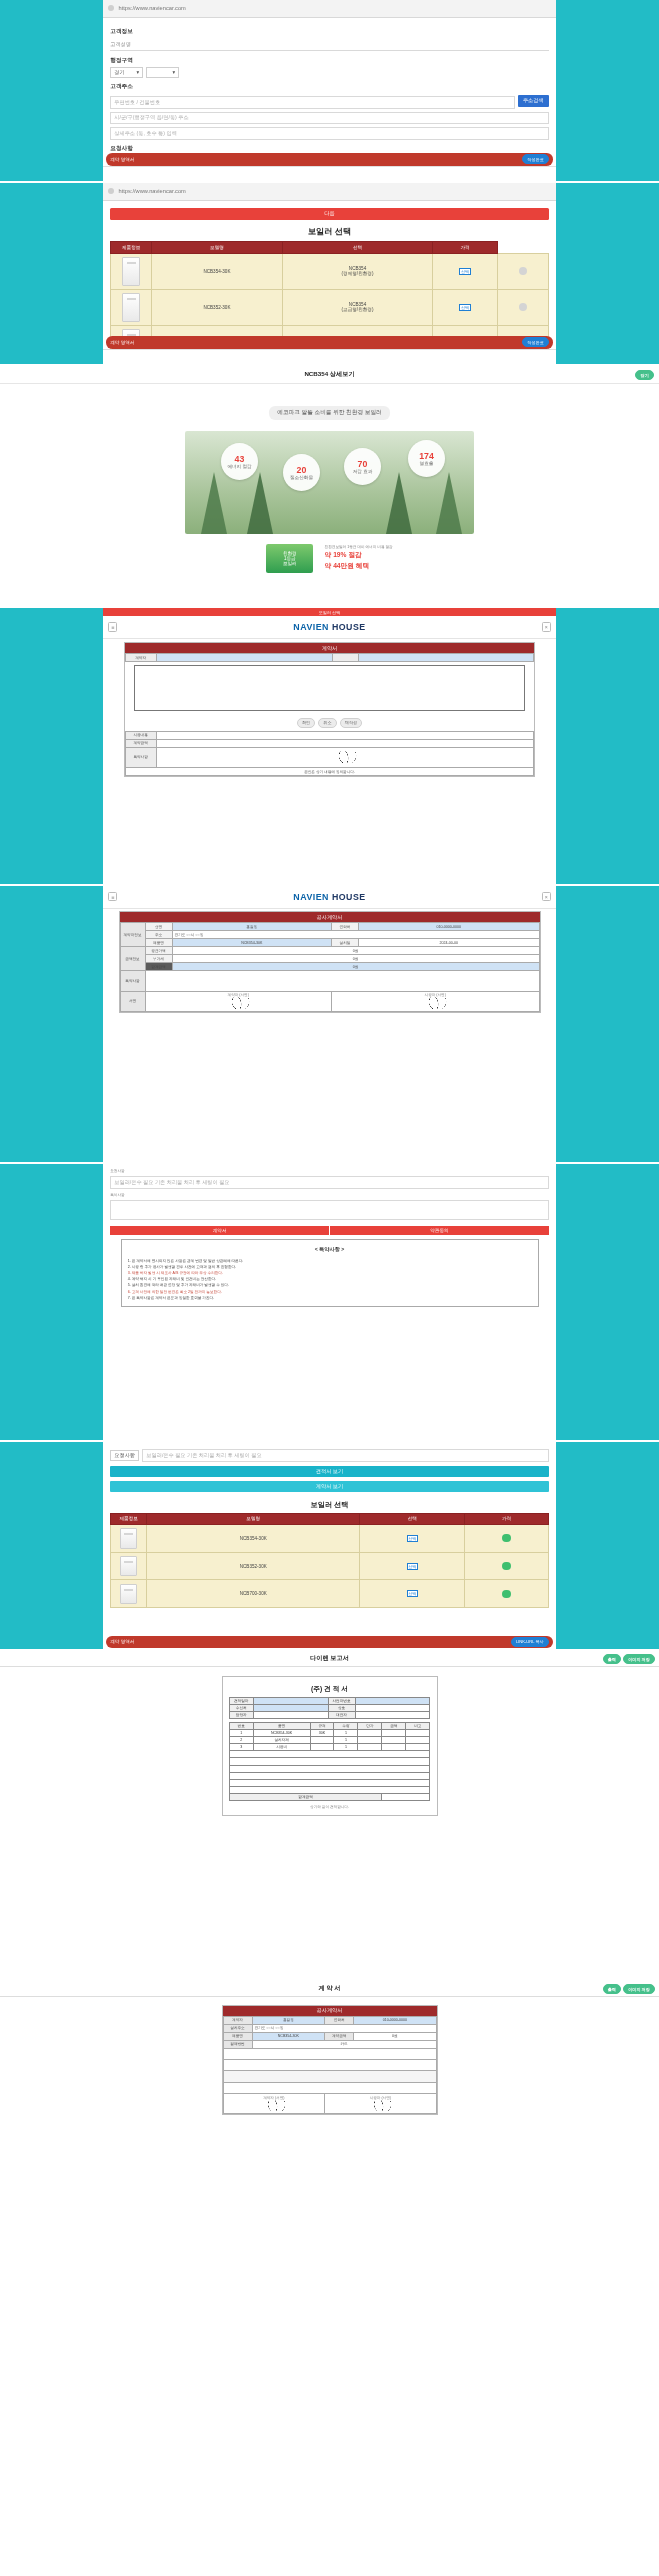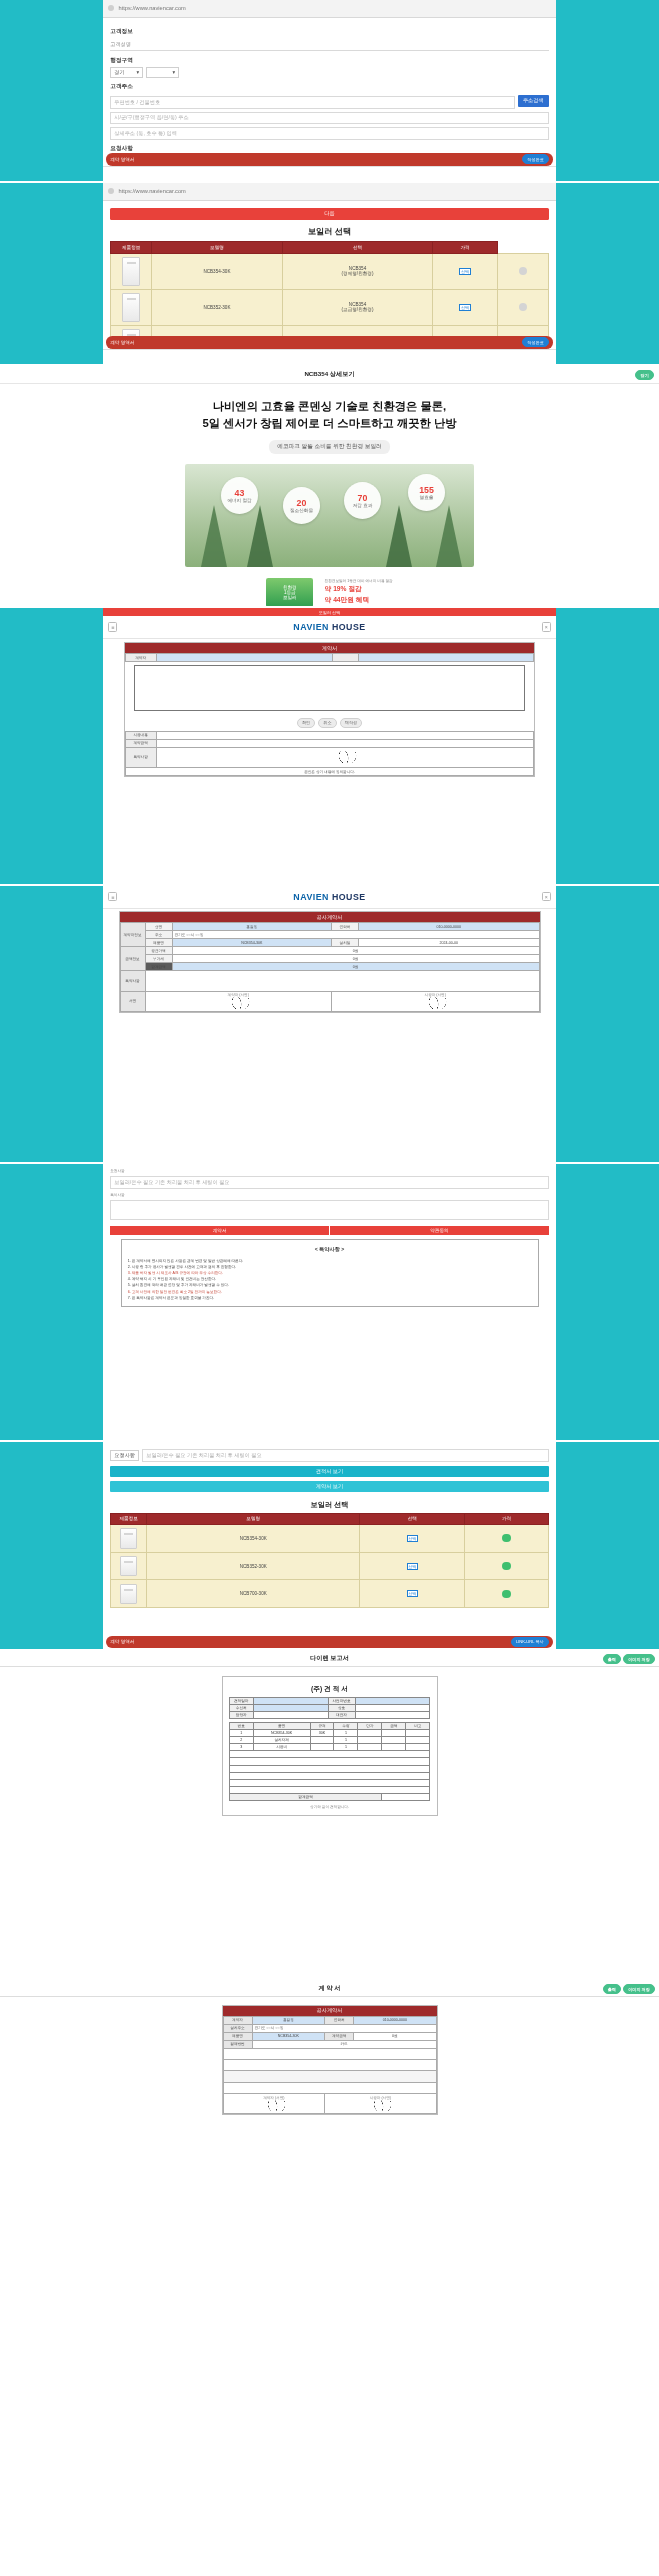--- a/index.html
+++ b/index.html
@@ -525,22 +525,20 @@
     </div>
   </div>
 
   <div class="shot white" style="height:242px;">
     <div class="promo">
       <div class="promo-head">
         <span>NCB354 상세보기</span>
         <span class="pill green">닫기</span>
       </div>
       <div class="promo-body">
-        <div class="promo-h1" style="white-space:pre-line;">나비엔의 고효율 콘덴싱 기술로 친환경은 물론,
-5일 센서가 창립 제어로 더 스마트하고 깨끗한 난방</div>
         <div class="promo-sub">에코파크 알뜰 소비를 위한 친환경 보일러</div>
 
         <div class="promo-illus">
           <div class="tree" style="left:15.5px;"></div>
           <div class="tree" style="left:62px;border-bottom-color:#3f6b3e;"></div>
           <div class="tree" style="right:62px;border-bottom-color:#3f6b3e;"></div>
           <div class="tree" style="right:12.4px;"></div>
 
           <div class="bubble" style="left:36px;top:12.4px;text-align:center;">
             <b>43</b>
@@ -548,21 +546,21 @@
           </div>
           <div class="bubble" style="left:98px;top:23px;">
             <b>20</b>
             <span>질소산화물</span>
           </div>
           <div class="bubble" style="right:93px;top:17.5px;">
             <b>70</b>
             <span>저감 효과</span>
           </div>
           <div class="bubble" style="right:29px;top:9.3px;">
-            <b>155</b>
+            <b>174</b>
             <span>열효율</span>
           </div>
         </div>
 
         <div class="gauge">
           <div class="gauge-badge" style="white-space:pre-line;">친환경
 1등급
 보일러</div>
           <div class="gauge-text">
             <div class="tiny">친환경보일러 1등급 대비 에너지 비용 절감</div>

